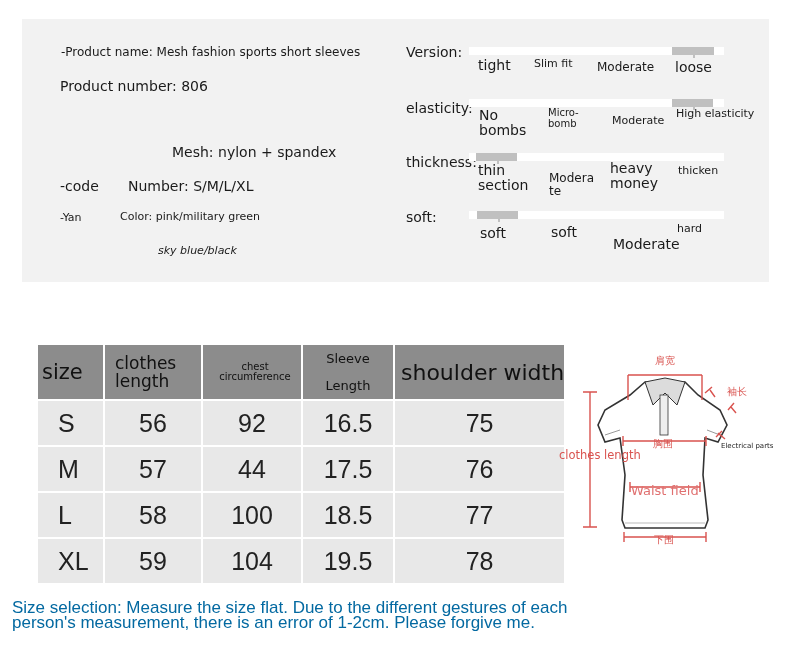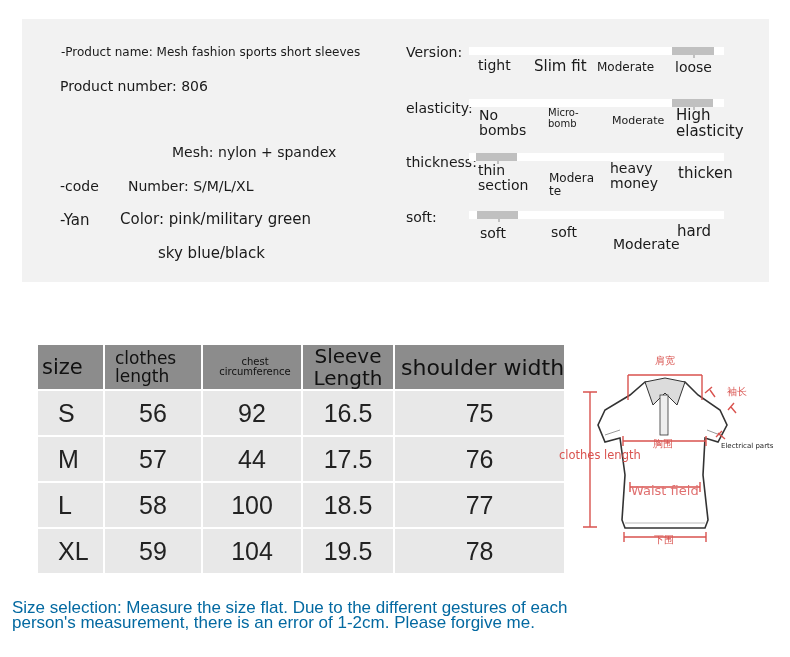--- a/index.html
+++ b/index.html
@@ -1,21 +1,21 @@
 <!DOCTYPE html>
 <html><head>
 <meta charset="utf-8">
 <style>
   html, body { margin:0; padding:0; }
   body { width:790px; height:657px; background:#ffffff; position:relative; overflow:hidden; font-family:"DejaVu Sans", sans-serif; color:#1a1a1a; }
   .abs { position:absolute; white-space:nowrap; }
   .panel { position:absolute; left:22px; top:19px; width:747px; height:263px; background:#f2f2f2; }
   .t12 { font-size:12px; }
   .t14 { font-size:14px; }
-  .t15 { font-size:15px; }
+  .t15 { font-size:11px; }
   .wrap { white-space:normal; line-height:1.05; }
   .bar { position:absolute; height:8px; background:#ffffff; }
   .mark { position:absolute; height:8px; background:#c0c0c0; }
   .mark::after { content:""; position:absolute; left:50%; bottom:-3px; width:2px; height:3px; background:#c0c0c0; }
   table.size { position:absolute; left:36px; top:343px; border-collapse:collapse; }
   table.size td, table.size th { border:2px solid #ffffff; padding:0; text-align:center; vertical-align:middle; }
   table.size th { background:#8c8c8c; color:#111; font-weight:normal; height:44px; }
   table.size td { background:#e8e8e8; height:44px; font-size:25px; color:#222; font-family:"Liberation Sans", sans-serif; }
   .note { position:absolute; left:12px; top:600px; font-size:17px; line-height:15px; color:#0369a1; font-family:"Liberation Sans", sans-serif; }
 </style>
@@ -26,21 +26,21 @@
 
 <div class="abs t12" style="left:61px;top:45px;">-Product name: Mesh fashion sports short sleeves</div>
 <div class="abs t14" style="left:60px;top:78px;">Product number: 806</div>
 <div class="abs t12" style="left:59px;top:107px;line-height:13px;">
 </div>
 <div class="abs t14" style="left:172px;top:144px;">Mesh: nylon + spandex</div>
 <div class="abs t14" style="left:60px;top:178px;">-code</div>
 <div class="abs t14" style="left:128px;top:178px;">Number: S/M/L/XL</div>
 <div class="abs t15" style="left:60px;top:211px;">-Yan</div>
 <div class="abs t15" style="left:120px;top:210px;">Color: pink/military green</div>
-<div class="abs t15" style="left:158px;top:244px;">sky blue/black</div>
+<div class="abs t15" style="left:158px;top:244px;font-style:italic;">sky blue/black</div>
 
 <div class="abs t14" style="left:406px;top:44px;">Version:</div>
 <div class="bar" style="left:469px;top:47px;width:255px;"></div>
 <div class="mark" style="left:672px;top:47px;width:42px;"></div>
 <div class="abs t14" style="left:478px;top:57px;">tight</div>
 <div class="abs t15" style="left:534px;top:57px;">Slim fit</div>
 <div class="abs t12" style="left:597px;top:60px;">Moderate</div>
 <div class="abs t14" style="left:675px;top:59px;">loose</div>
 
 <div class="abs t14 wrap" style="left:406px;top:101px;width:58px;">elasticity:</div>
@@ -66,21 +66,21 @@
 <div class="abs t14" style="left:551px;top:224px;">soft</div>
 <div class="abs t14 wrap" style="left:613px;top:237px;width:44px;">Moderate</div>
 <div class="abs t15" style="left:677px;top:222px;">hard</div>
 
 <table class="size">
   <tbody>
       <tr>
     <th style="width:61px;font-size:21px;text-align:left;padding-left:4px;">size</th>
     <th style="width:86px;font-size:17px;line-height:18px;text-align:left;padding-left:10px;white-space:normal;">clothes length</th>
     <th style="width:92px;font-size:10px;line-height:10px;text-align:center;padding-left:6px;white-space:normal;">chest circumference</th>
-    <th style="width:90px;font-size:20px;line-height:22px;white-space:normal;">Sleeve Length</th>
+    <th style="width:90px;font-size:13px;line-height:27px;white-space:normal;">Sleeve Length</th>
     <th style="width:90px;font-size:22px;text-align:left;padding-left:6px;white-space:nowrap;overflow:visible;"><span style="position:relative;">shoulder width</span></th>
   </tr>
   <tr>
     <td style="text-align:left;padding-left:20px;">S</td>
     <td>56</td>
     <td>92</td>
     <td>16.5</td>
     <td>75</td>
   </tr>
   <tr>

